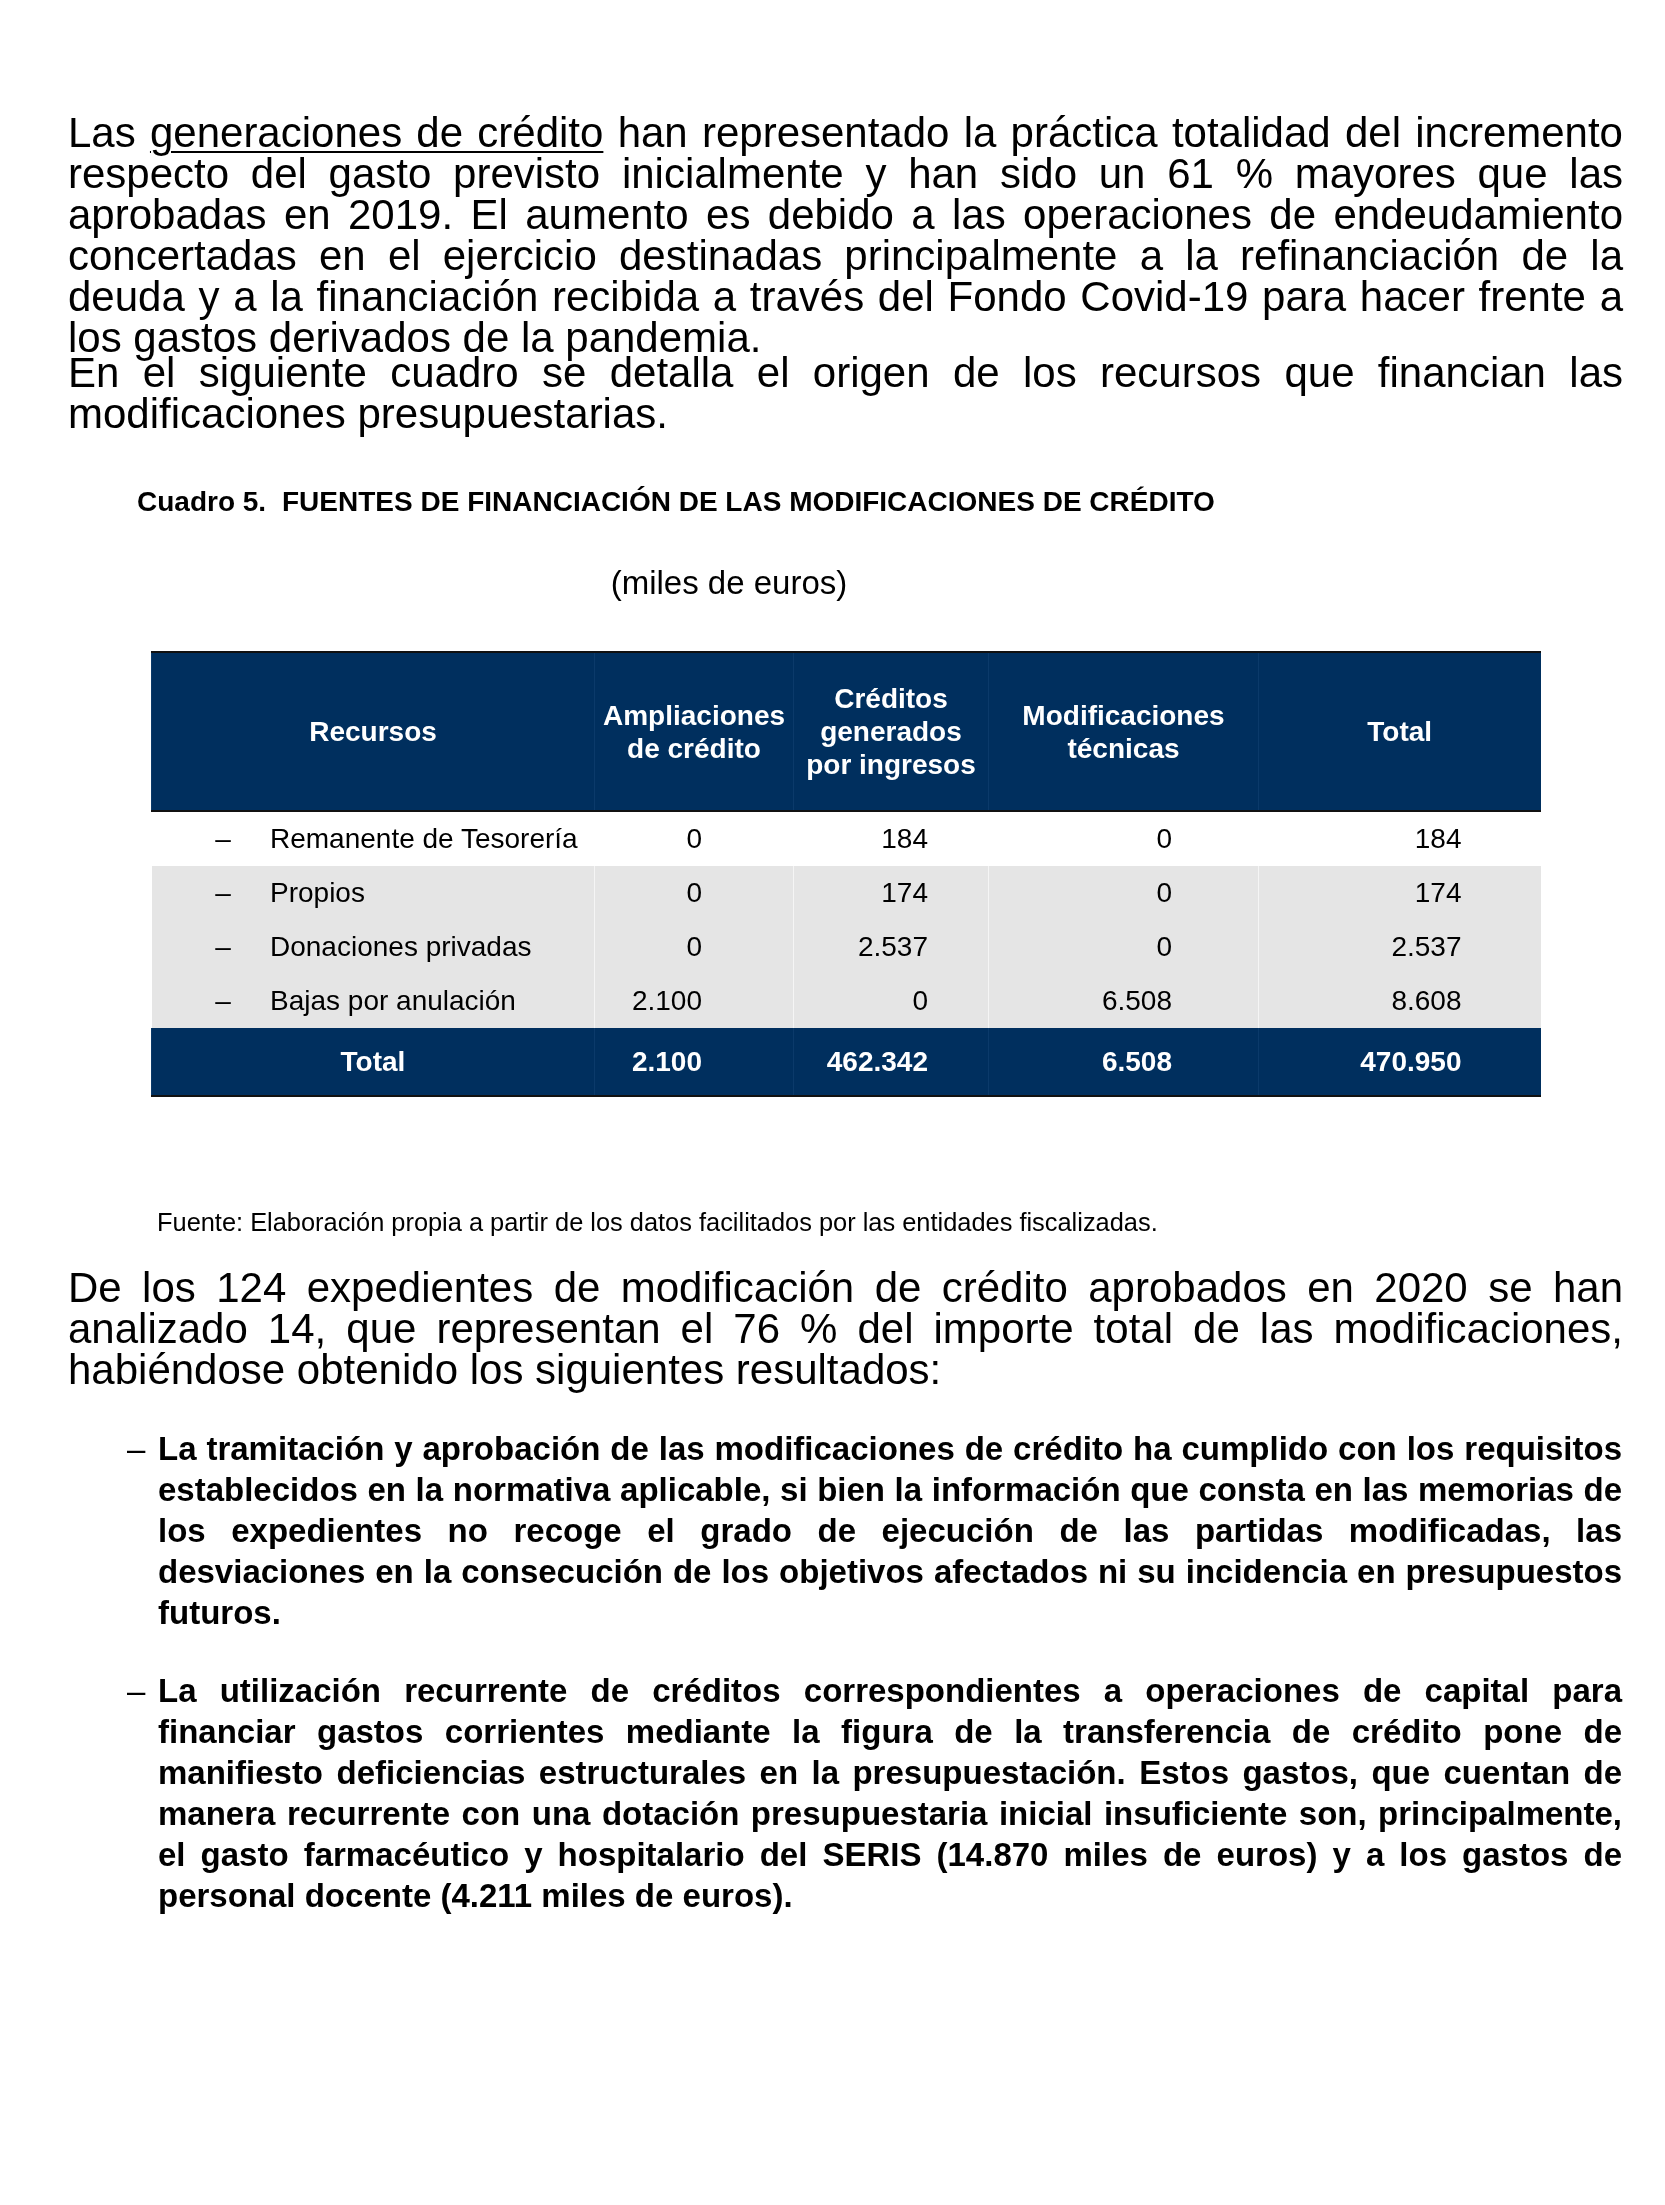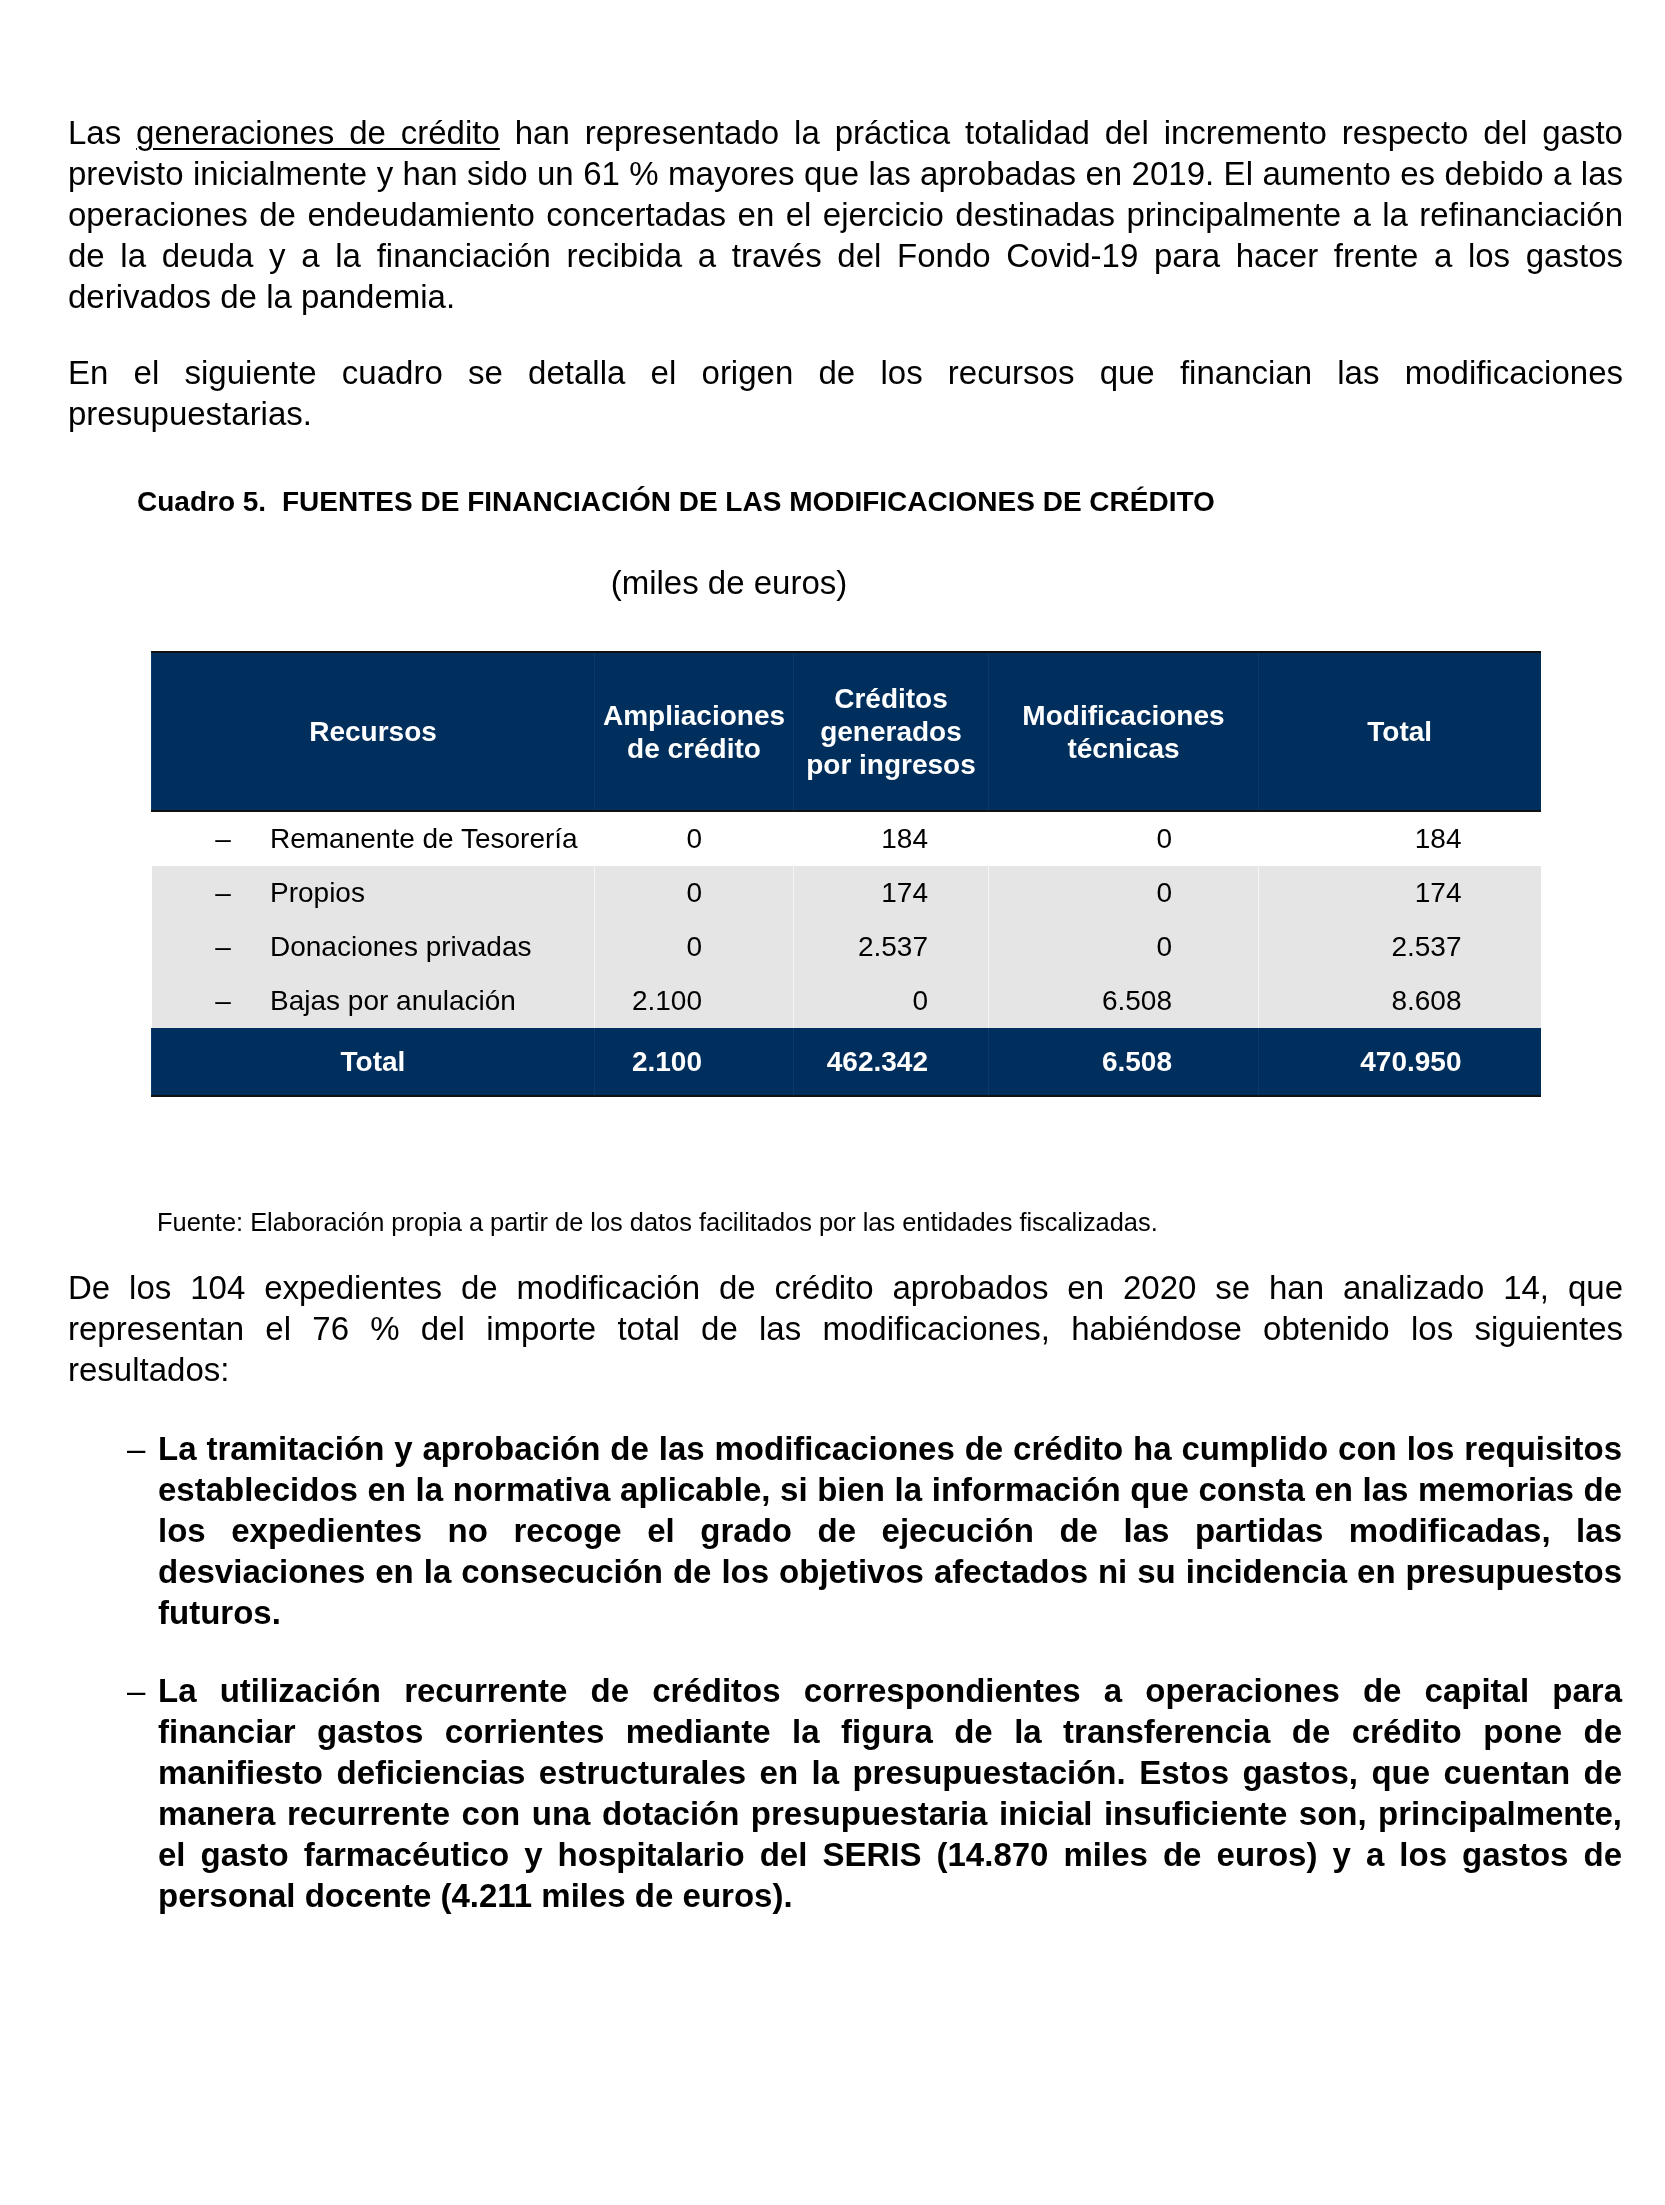--- a/index.html
+++ b/index.html
@@ -1,18 +1,18 @@
 <!DOCTYPE html>
 <html style="font-size:12.7px"><head>
 <meta charset="utf-8">
 <style>
   html, body { margin: 0; padding: 0; background: #ffffff; }
   body { width: 1666px; height: 2205px; position: relative; overflow: hidden;
          font-family: "Liberation Sans", sans-serif; color: #000; }
-  .para { position: absolute; left: 68px; width: 1555px; font-size: 33px; line-height: 41px;
+  .para { position: absolute; left: 68px; width: 1555px; font-size: 42px; line-height: 41px;
           text-align: justify; margin: 0; }
   .para .u { text-decoration: underline; text-decoration-thickness: 2.4px; text-underline-offset: 4px; }
   .title { position: absolute; top: 486px; left: 137px; width: 1430px; font-size: 28px;
            font-weight: bold; white-space: nowrap; }
   .title .num { display: inline-block; width: 145px; }
   .subtitle { position: absolute; top: 564px; left: 0; width: 1458px; text-align: center; font-size: 33px; }
   table.tbl { position: absolute; left: 151px; top: 651px; width: 1389px; border-collapse: collapse;
               font-size: 28px; table-layout: fixed; }
   .tbl th { background: #002f5e; color: #fff; font-weight: bold; height: 157px; line-height: 33px;
             text-align: center; padding: 0 3.2px; border-left: 0.8px solid #0b3a6a; }
@@ -99,21 +99,21 @@
       <td class="c1">2.100</td>
       <td class="c2">462.342</td>
       <td class="c3">6.508</td>
       <td class="c4">470.950</td>
     </tr>
   </tfoot>
 </table>
 
 <div class="source">Fuente: Elaboración propia a partir de los datos facilitados por las entidades fiscalizadas.</div>
 
-<p class="para" style="top:1267px;">De los 104 expedientes de modificación de crédito aprobados en 2020 se han analizado 14, que representan el 76 % del importe total de las modificaciones, habiéndose obtenido los siguientes resultados:</p>
+<p class="para" style="top:1267px;">De los 124 expedientes de modificación de crédito aprobados en 2020 se han analizado 14, que representan el 76 % del importe total de las modificaciones, habiéndose obtenido los siguientes resultados:</p>
 
 <div class="bullet" style="top:1428px;">
   <span class="dash">–</span>
   <div class="txt">La tramitación y aprobación de las modificaciones de crédito ha cumplido con los requisitos establecidos en la normativa aplicable, si bien la información que consta en las memorias de los expedientes no recoge el grado de ejecución de las partidas modificadas, las desviaciones en la consecución de los objetivos afectados ni su incidencia en presupuestos futuros.</div>
 </div>
 
 <div class="bullet" style="top:1670px;">
   <span class="dash">–</span>
   <div class="txt">La utilización recurrente de créditos correspondientes a operaciones de capital para financiar gastos corrientes mediante la figura de la transferencia de crédito pone de manifiesto deficiencias estructurales en la presupuestación. Estos gastos, que cuentan de manera recurrente con una dotación presupuestaria inicial insuficiente son, principalmente, el gasto farmacéutico y hospitalario del SERIS (14.870 miles de euros) y a los gastos de personal docente (4.211 miles de euros).</div>
 </div>

